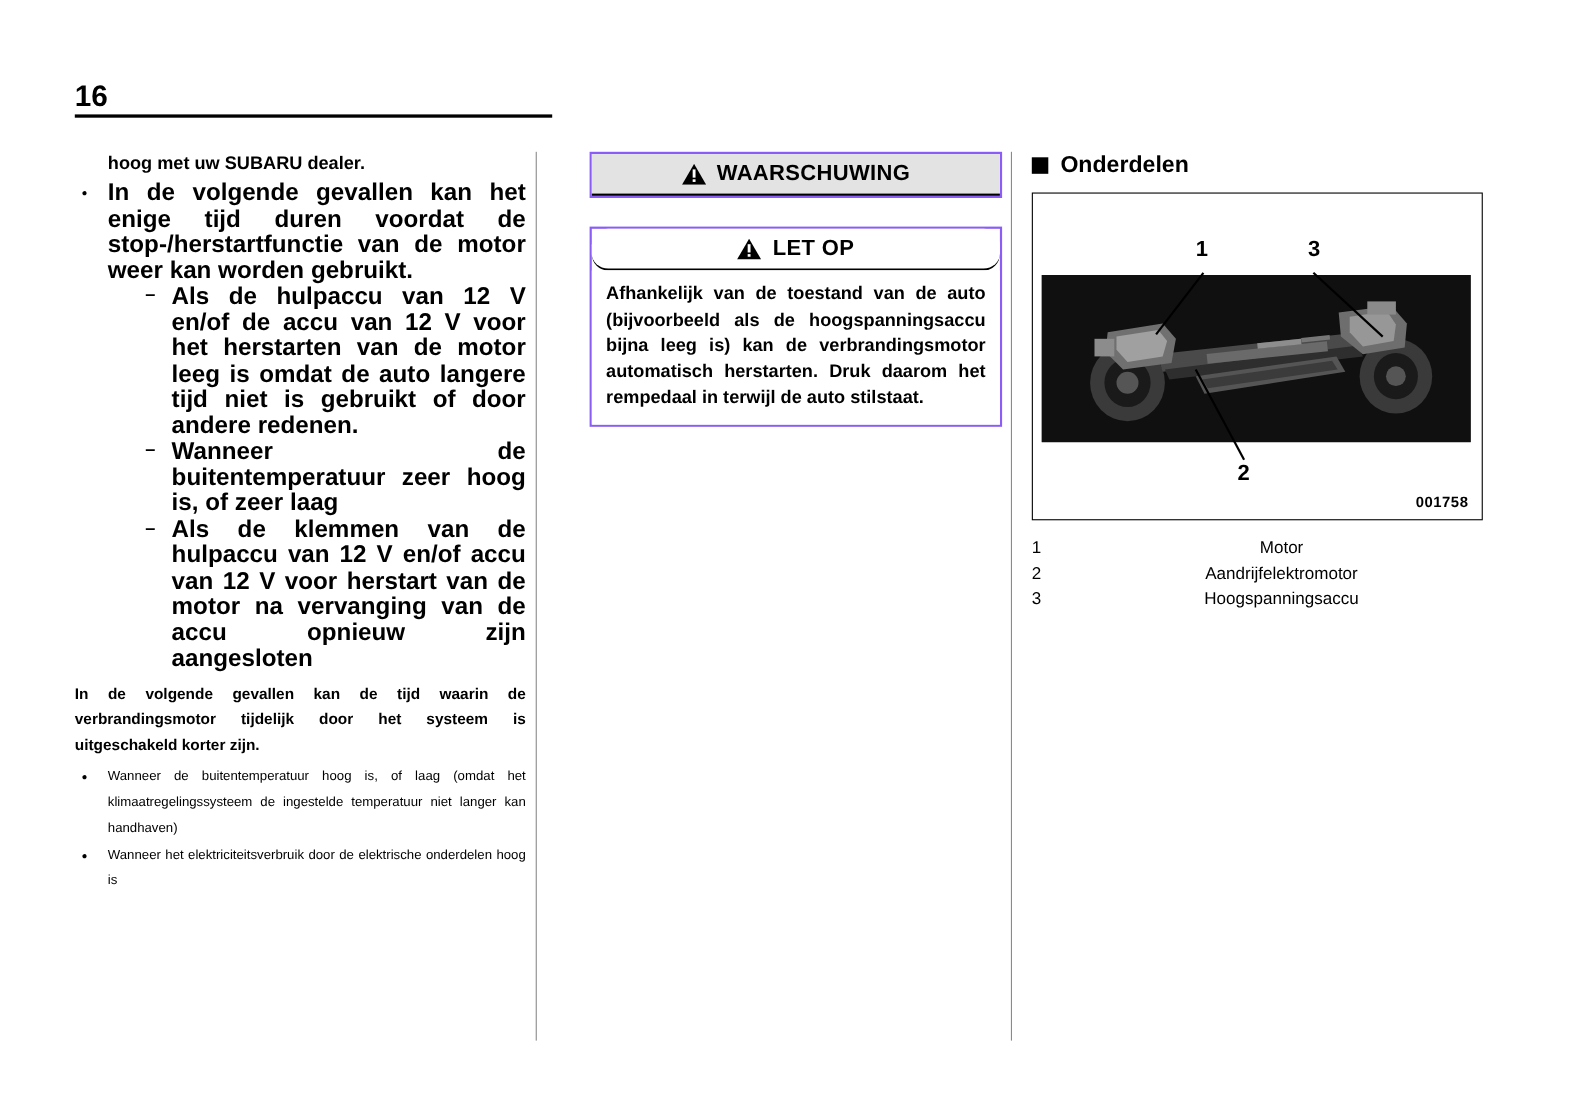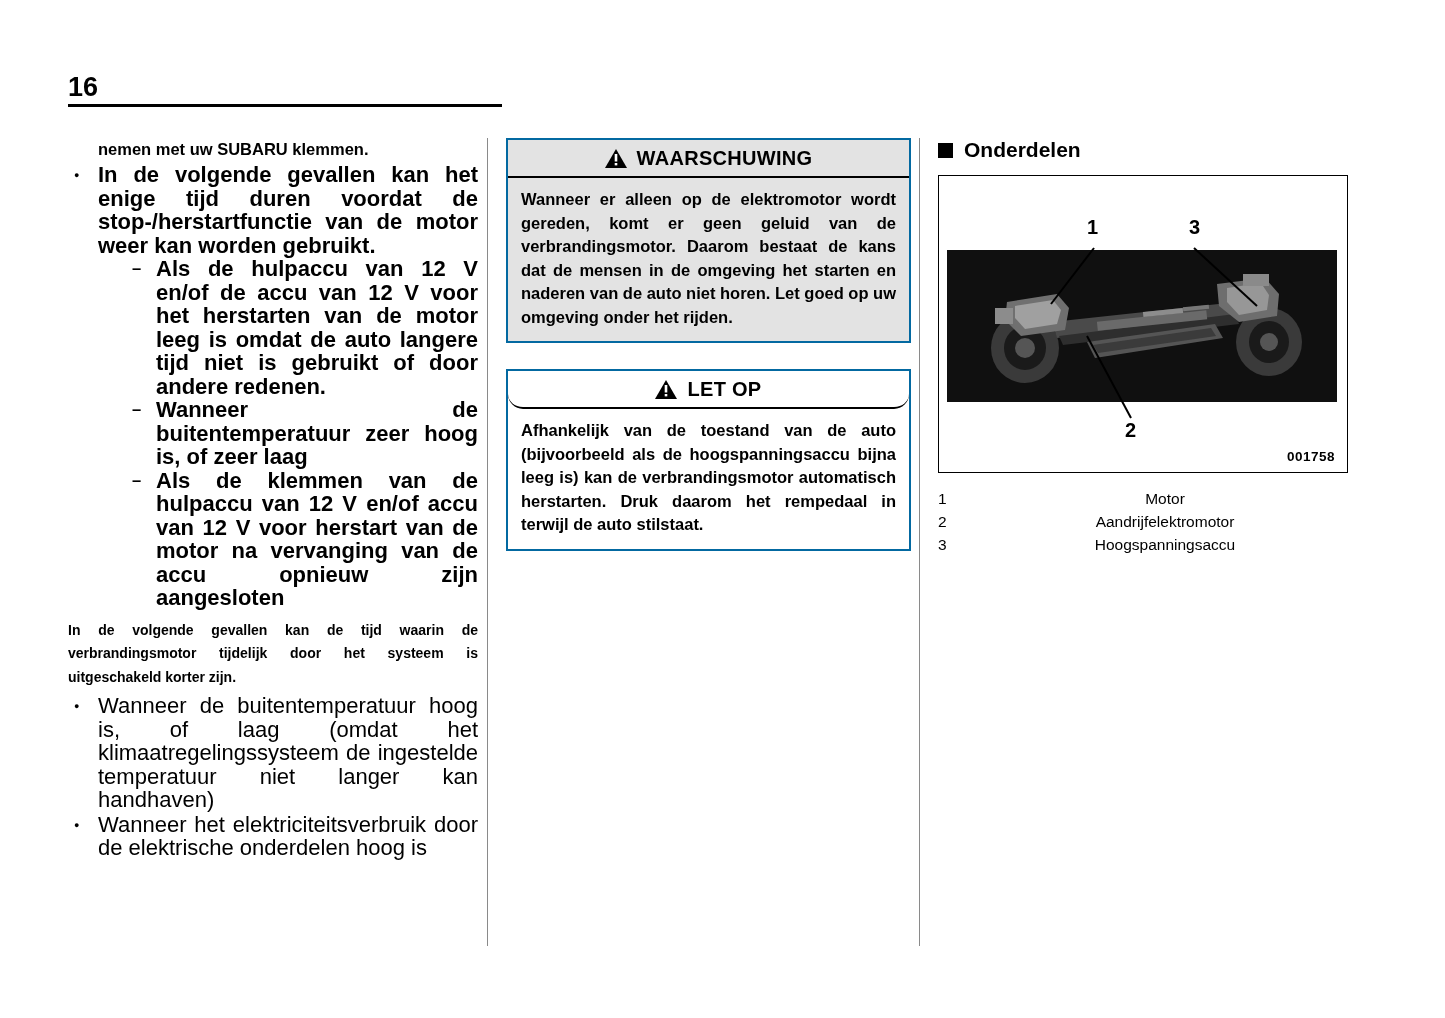--- a/index.html
+++ b/index.html
@@ -97,21 +97,21 @@
     line-height: 22px;
   }
   .b-bold {
     font-size: 22px;
     font-weight: bold;
     line-height: 23.5px;
     text-align: justify;
     text-align-last: left;
   }
   .b-reg {
-    font-size: 22px;
+    font-size: 12px;
     line-height: 23.5px;
     text-align: justify;
     text-align-last: left;
   }
   ul.dashes {
     list-style: none;
     margin: 0 0 0 30px;
     padding: 0;
   }
   ul.dashes > li {
@@ -132,23 +132,24 @@
     font-size: 14px;
     line-height: 23.5px;
     text-align: justify;
     text-align-last: left;
     margin: 9px 0 5px 0;
     font-weight: bold;
   }
 
   
   .alert-box {
-    border: 2px solid #0369a1;
+    border: 2px solid #8b5cf6;
     margin-bottom: 0;
     background: #ffffff;
+    margin-left: 30px;
   }
   .alert-title {
     background: #e3e3e3;
     border-bottom: 2px solid #000;
     height: 36px;
     display: flex;
     align-items: center;
     justify-content: center;
     gap: 10px;
   }
@@ -251,21 +252,21 @@
 <div class="page-header">
   <div class="page-number">16</div>
 </div>
 <div class="header-rule"></div>
 
 <div class="col-divider div-1"></div>
 <div class="col-divider div-2"></div>
 
 <div class="col col-1">
 
-  <div class="lead-bold">nemen met uw SUBARU klemmen.</div>
+  <div class="lead-bold">hoog met uw SUBARU dealer.</div>
 
   <ul class="bullets">
     <li>
       <div class="b-bold">In de volgende gevallen kan het enige tijd duren voordat de stop-/herstartfunctie van de motor weer kan worden gebruikt.</div>
       <ul class="dashes">
         <li>
           <div class="b-bold">Als de hulpaccu van 12 V en/of de accu van 12 V voor het herstarten van de motor leeg is omdat de auto langere tijd niet is gebruikt of door andere redenen.</div>
         </li>
         <li>
           <div class="b-bold">Wanneer de buitentemperatuur zeer hoog is, of zeer laag</div>
@@ -295,21 +296,20 @@
     <div class="alert-title">
       <span class="warn-tri">
         <svg width="22" height="19" viewBox="0 0 22 19">
           <polygon points="11,0 22,19 0,19" fill="#000"></polygon>
           <rect x="9.7" y="5" width="2.6" height="7.5" fill="#fff"></rect>
           <rect x="9.7" y="14" width="2.6" height="2.4" fill="#fff"></rect>
         </svg>
       </span>
       <span class="alert-title-text">WAARSCHUWING</span>
     </div>
-    <div class="alert-body">Wanneer er alleen op de elektromotor wordt gereden, komt er geen geluid van de verbrandingsmotor. Daarom bestaat de kans dat de mensen in de omgeving het starten en naderen van de auto niet horen. Let goed op uw omgeving onder het rijden.</div>
   </div>
 
   <div class="box-gap"></div>
 
   <div class="alert-box">
     <div class="alert-title plain">
       <span class="warn-tri">
         <svg width="22" height="19" viewBox="0 0 22 19">
           <polygon points="11,0 22,19 0,19" fill="#000"></polygon>
           <rect x="9.7" y="5" width="2.6" height="7.5" fill="#fff"></rect>

